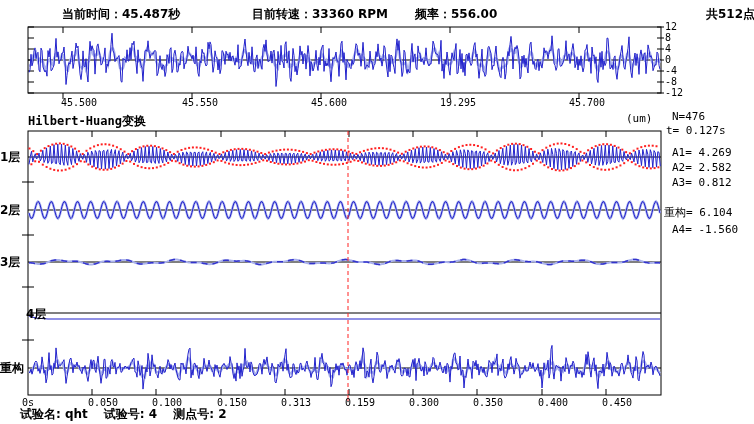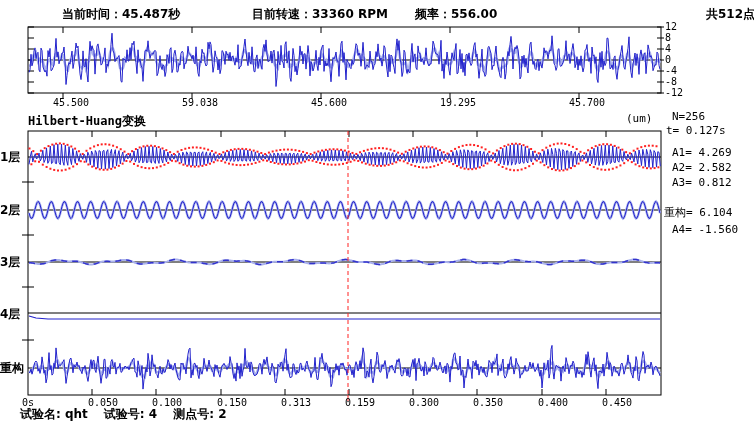--- a/index.html
+++ b/index.html
@@ -431,53 +431,53 @@
   </svg>
 
 <div id="header" class="abs">
     <div class="hdr-item" style="left: 62px;">当前时间：45.487秒</div>
     <div class="hdr-item" style="left: 252px;">目前转速：33360 RPM</div>
     <div class="hdr-item" style="left: 415px;">频率：556.00</div>
   </div>
 <div id="points-total">共512点</div>
 
 <div id="top-x-labels">
-    <div class="tick-label" style="left: 53px; top: 98px; width: 40px;">45.500</div>
-    <div class="tick-label" style="left: 182px; top: 98px; width: 40px;">59.038</div>
+    <div class="tick-label" style="left: 61px; top: 98px; width: 40px;">45.500</div>
+    <div class="tick-label" style="left: 182px; top: 98px; width: 40px;">45.550</div>
     <div class="tick-label" style="left: 311px; top: 98px; width: 40px;">45.600</div>
     <div class="tick-label" style="left: 440px; top: 98px; width: 40px;">19.295</div>
     <div class="tick-label" style="left: 569px; top: 98px; width: 40px;">45.700</div>
   </div>
 <div id="top-y-labels">
     <div class="tick-label" style="left: 665px; top: 22px;">12</div>
     <div class="tick-label" style="left: 665px; top: 33px;">8</div>
     <div class="tick-label" style="left: 665px; top: 44px;">4</div>
     <div class="tick-label" style="left: 665px; top: 55px;">0</div>
     <div class="tick-label" style="left: 665px; top: 66px;">-4</div>
     <div class="tick-label" style="left: 665px; top: 77px;">-8</div>
     <div class="tick-label" style="left: 665px; top: 88px;">-12</div>
   </div>
 
 <div id="chart-title">Hilbert-Huang变换</div>
 <div id="unit-label">(um)</div>
-<div id="n-label">N=256</div>
+<div id="n-label">N=476</div>
 <div id="t-label">t= 0.127s</div>
 
 <div id="amp-values">
     <div class="val-item" style="left: 672px; top: 147px;">A1= 4.269</div>
     <div class="val-item" style="left: 672px; top: 162px;">A2= 2.582</div>
     <div class="val-item" style="left: 672px; top: 177px;">A3= 0.812</div>
     <div class="val-item" style="left: 672px; top: 192px; margin-top: 32px;">A4= -1.560</div>
     <div class="val-item" style="left: 664px; top: 207px;">重构= 6.104</div>
   </div>
 <div id="row-labels">
     <div class="row-label" style="left: 0px; top: 149px;">1层</div>
     <div class="row-label" style="left: 0px; top: 202px;">2层</div>
     <div class="row-label" style="left: 0px; top: 254px;">3层</div>
-    <div class="row-label" style="left: 0px; top: 306px;">4层</div>
+    <div class="row-label" style="left: 0px; top: 306px; padding-left: 26px;">4层</div>
     <div class="row-label" style="left: 0px; top: 360px;">重构</div>
   </div>
 <div id="main-x-labels">
     <div class="tick-label" style="left: 22px; top: 398px;">0s</div>
     <div class="tick-label" style="left: 88px; top: 398px;">0.050</div>
     <div class="tick-label" style="left: 152px; top: 398px;">0.100</div>
     <div class="tick-label" style="left: 217px; top: 398px;">0.150</div>
     <div class="tick-label" style="left: 281px; top: 398px;">0.313</div>
     <div class="tick-label" style="left: 345px; top: 398px;">0.159</div>
     <div class="tick-label" style="left: 409px; top: 398px;">0.300</div>

